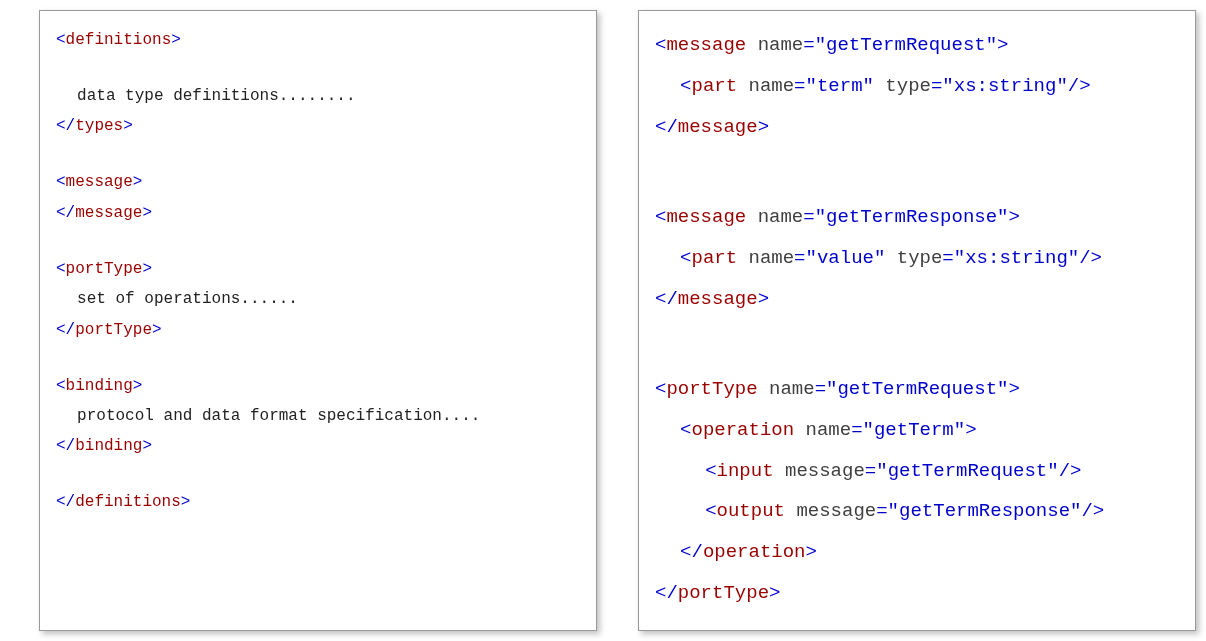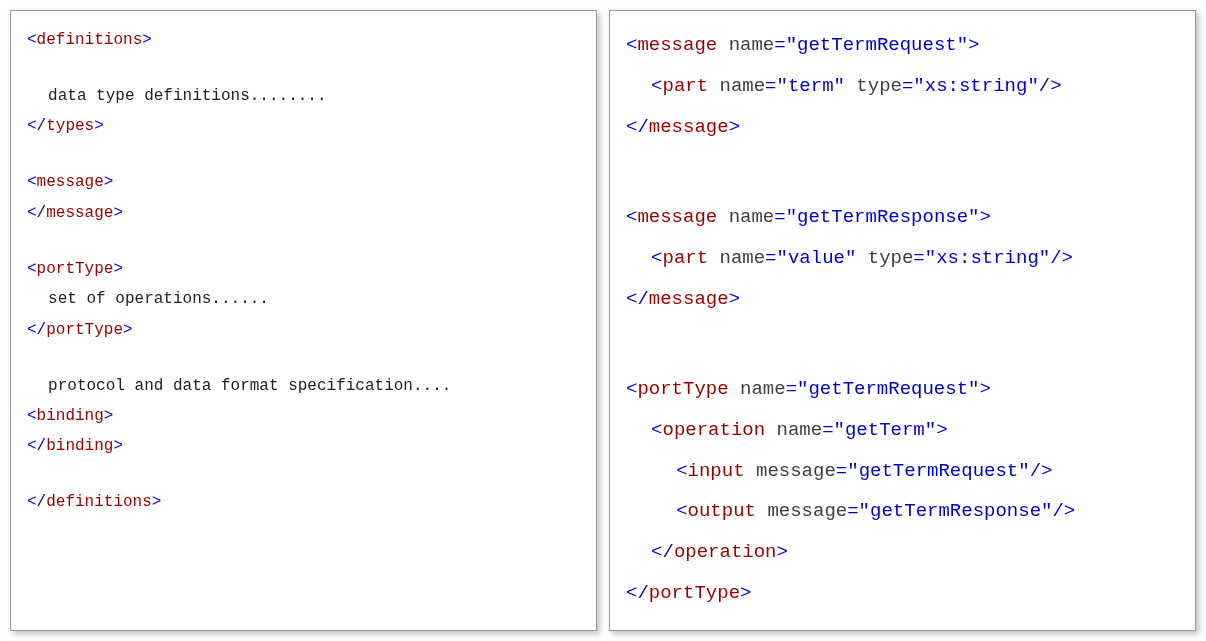--- a/index.html
+++ b/index.html
@@ -13,20 +13,21 @@
     width: 1206px;
     height: 641px;
   }
   .panel {
     flex: 1;
     background: #ffffff;
     border: 1px solid #999;
     box-shadow: 3px 3px 6px rgba(0,0,0,0.25);
     padding: 14px 16px;
     overflow: hidden;
+    margin-left: 29px;
   }
   .panel.left {
     font-size: 16px;
     line-height: 1.9;
   }
   .panel.right {
     font-size: 19px;
     line-height: 2.15;
   }
   .t-angle, .t-slash { color: #0000cc; }
@@ -59,22 +60,22 @@
   <div class="line"><span class="t-angle">&lt;/</span><span class="t-tag">message</span><span class="t-angle">&gt;</span></div>
 
   <div class="blank"></div>
 
   <div class="line"><span class="t-angle">&lt;</span><span class="t-tag">portType</span><span class="t-angle">&gt;</span></div>
   <div class="line ind1"><span class="t-text">set of operations......</span></div>
   <div class="line"><span class="t-angle">&lt;/</span><span class="t-tag">portType</span><span class="t-angle">&gt;</span></div>
 
   <div class="blank"></div>
 
+  <div class="line"><span class="t-angle">&lt;</span><span class="t-tag">binding</span><span class="t-angle">&gt;</span></div>
   <div class="line ind1"><span class="t-text">protocol and data format specification....</span></div>
-  <div class="line"><span class="t-angle">&lt;</span><span class="t-tag">binding</span><span class="t-angle">&gt;</span></div>
   <div class="line"><span class="t-angle">&lt;/</span><span class="t-tag">binding</span><span class="t-angle">&gt;</span></div>
 
   <div class="blank"></div>
 
   <div class="line"><span class="t-angle">&lt;/</span><span class="t-tag">definitions</span><span class="t-angle">&gt;</span></div>
 
 </div>
 
 <div class="panel right">
 

